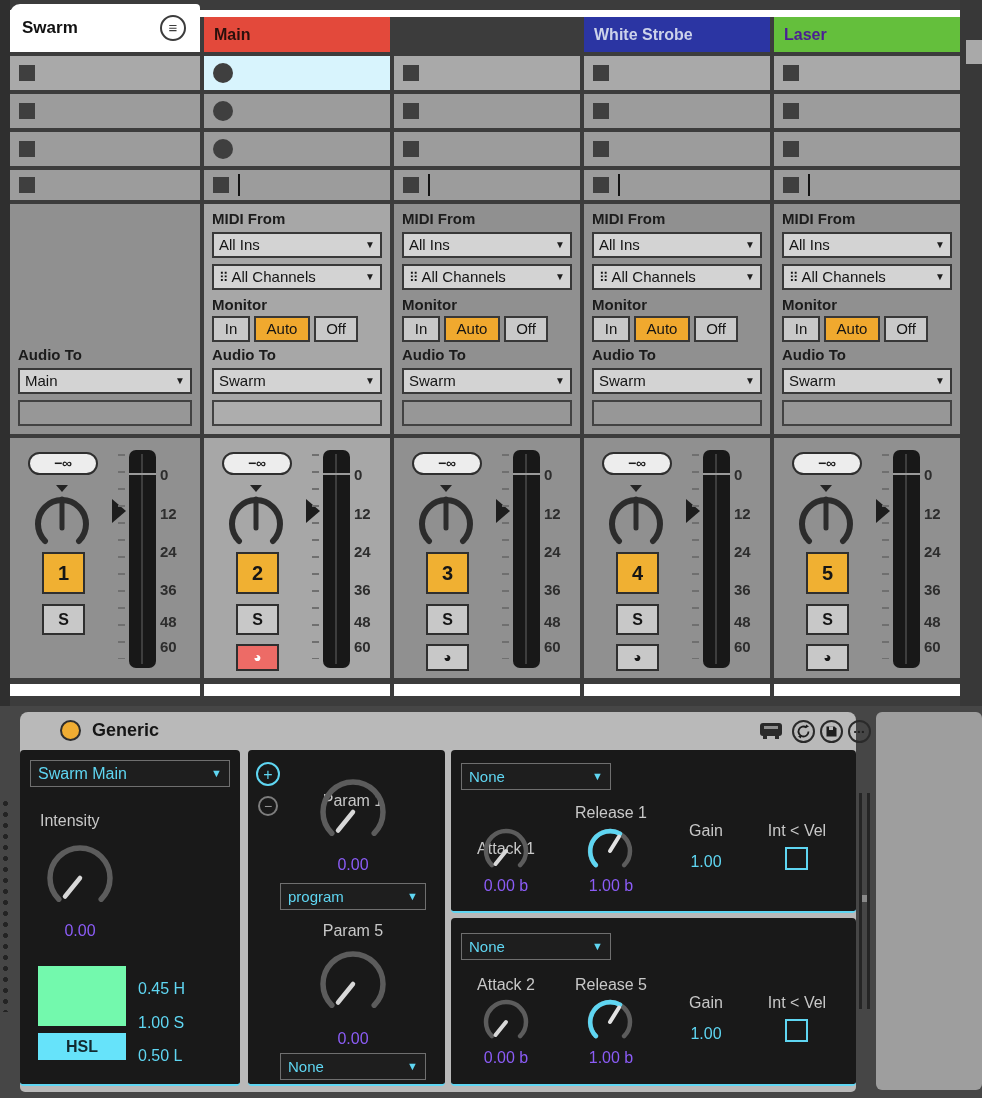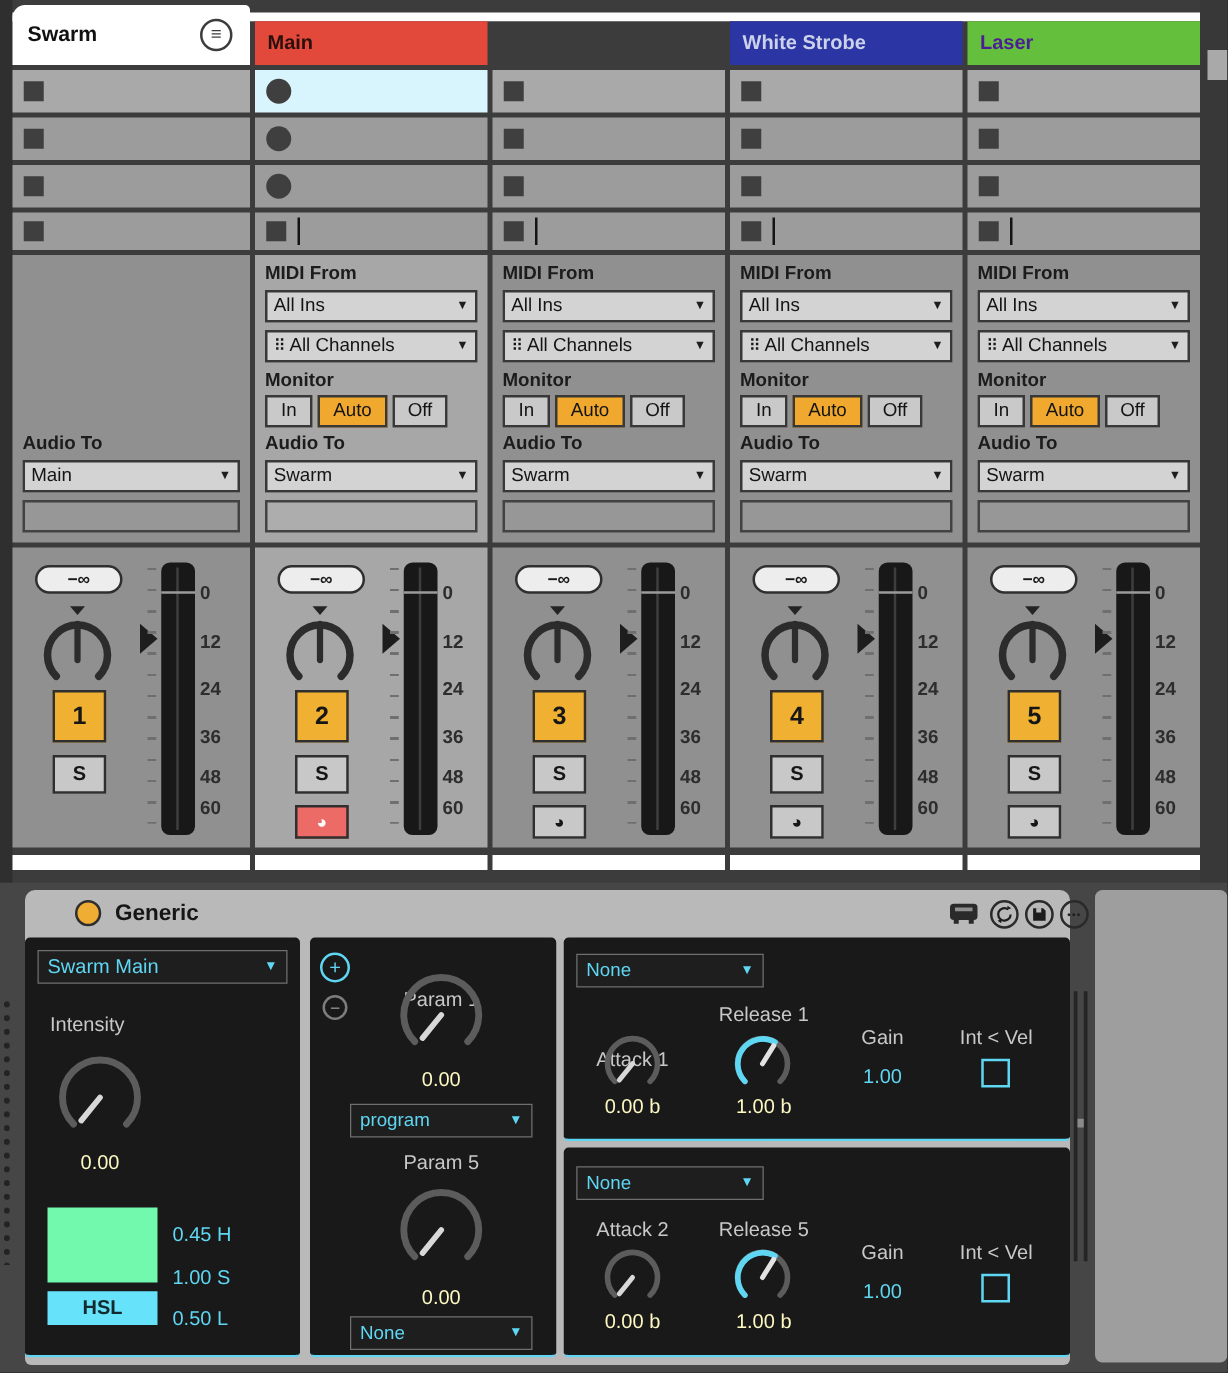--- a/index.html
+++ b/index.html
@@ -81,21 +81,21 @@
   #winicon .leg1{left:3px;} #winicon .leg2{right:3px;}
   .panel{position:absolute;background:#191919;border-radius:4px;border-bottom:2px solid #5fd6f2;}
   #panA{left:0;top:38px;width:220px;height:336px;}
   #panB{left:228px;top:38px;width:197px;height:336px;}
   #panC{left:431px;top:38px;width:405px;height:163px;}
   #panD{left:431px;top:206px;width:405px;height:168px;}
   .ddd{position:absolute;height:27px;border:1px solid #6f6f6f;background:#1e1e1e;color:#5fd6f2;
        font-size:16px;line-height:25px;padding:0 7px;}
   .ddd .arr{position:absolute;right:7px;top:0;font-size:11px;line-height:25px;color:#5fd6f2;}
   .dlab{position:absolute;color:#c8c8c8;font-size:16px;}
-  .dval{position:absolute;color:#fef9c3;font-size:16px;text-align:center;}
+  .dval{position:absolute;color:#8b5cf6;font-size:16px;text-align:center;}
   .cyan{color:#5fd6f2;}
   .cbox{position:absolute;width:23px;height:23px;border:2px solid #5fd6f2;background:transparent;}
   .circb{position:absolute;border-radius:50%;text-align:center;}
   #swatch{position:absolute;left:18px;top:216px;width:88px;height:60px;}
   #hslbtn{position:absolute;left:18px;top:283px;width:88px;height:27px;background:#66e3fa;color:#122a30;
           font-size:16px;font-weight:700;text-align:center;line-height:27px;}
   #scrollb{position:absolute;left:859px;top:793px;width:11px;height:216px;border-left:3px solid #252525;border-right:3px solid #252525;}
   #scrollb .notch{position:absolute;left:0px;top:102px;width:5px;height:7px;background:#8a8a8a;}
   #rpanel{position:absolute;left:876px;top:712px;width:106px;height:378px;background:#9e9e9e;border-radius:6px;}
 </style>

